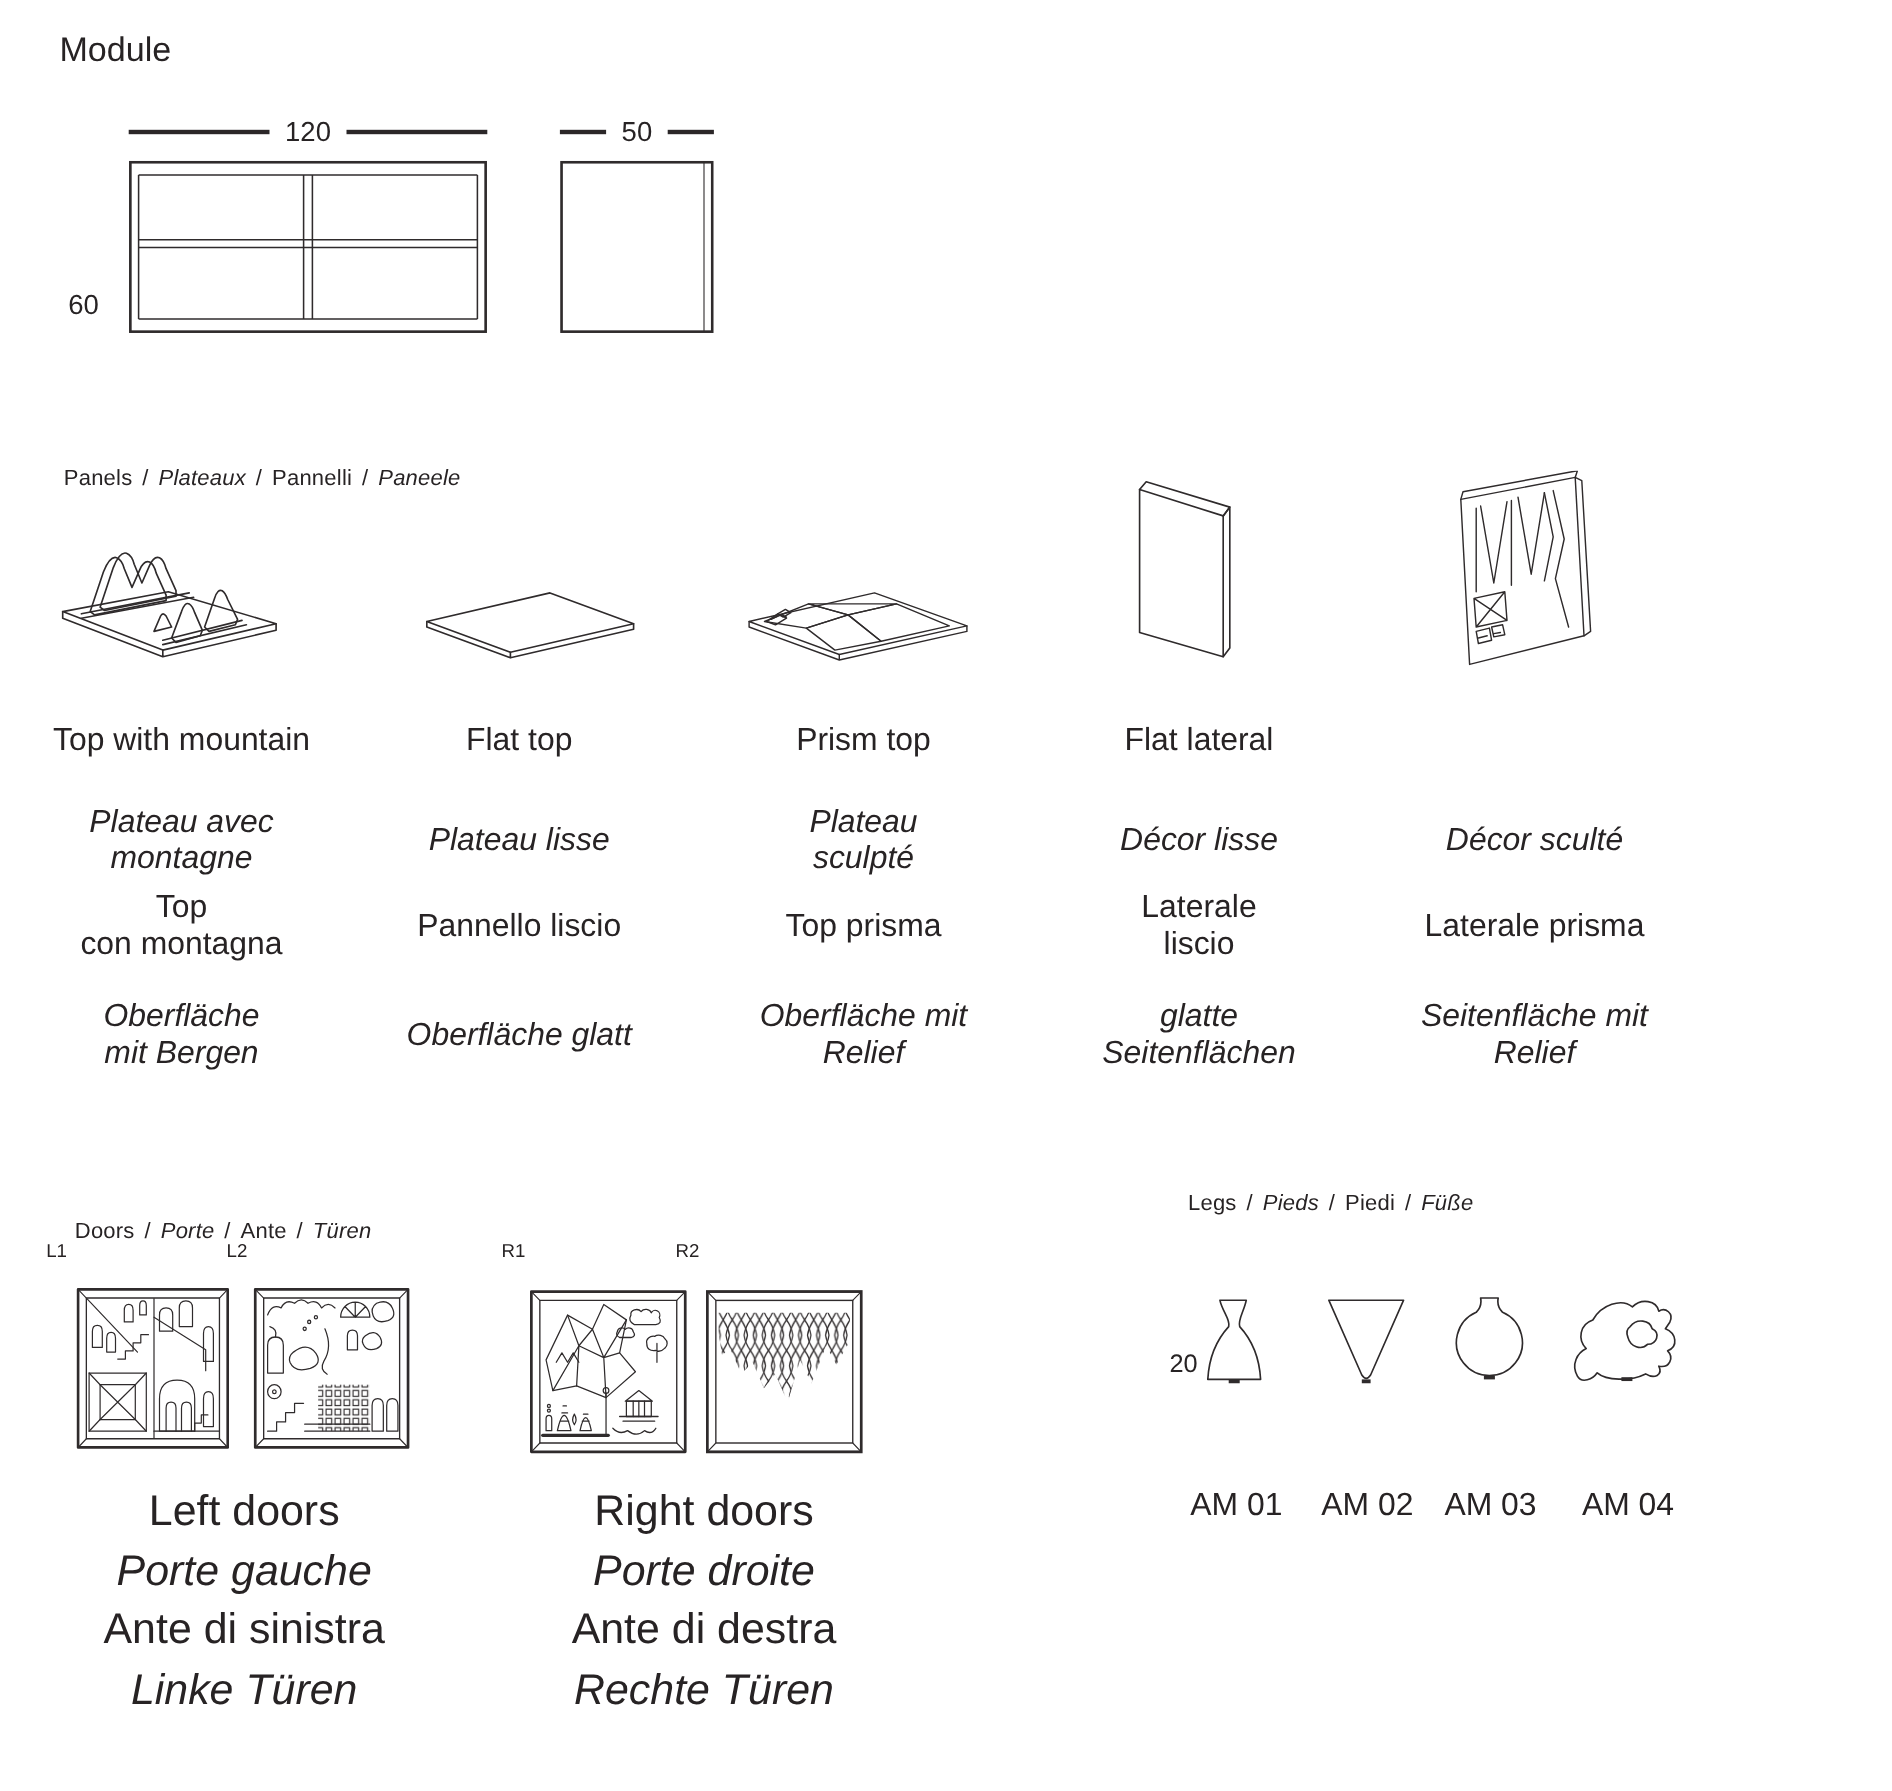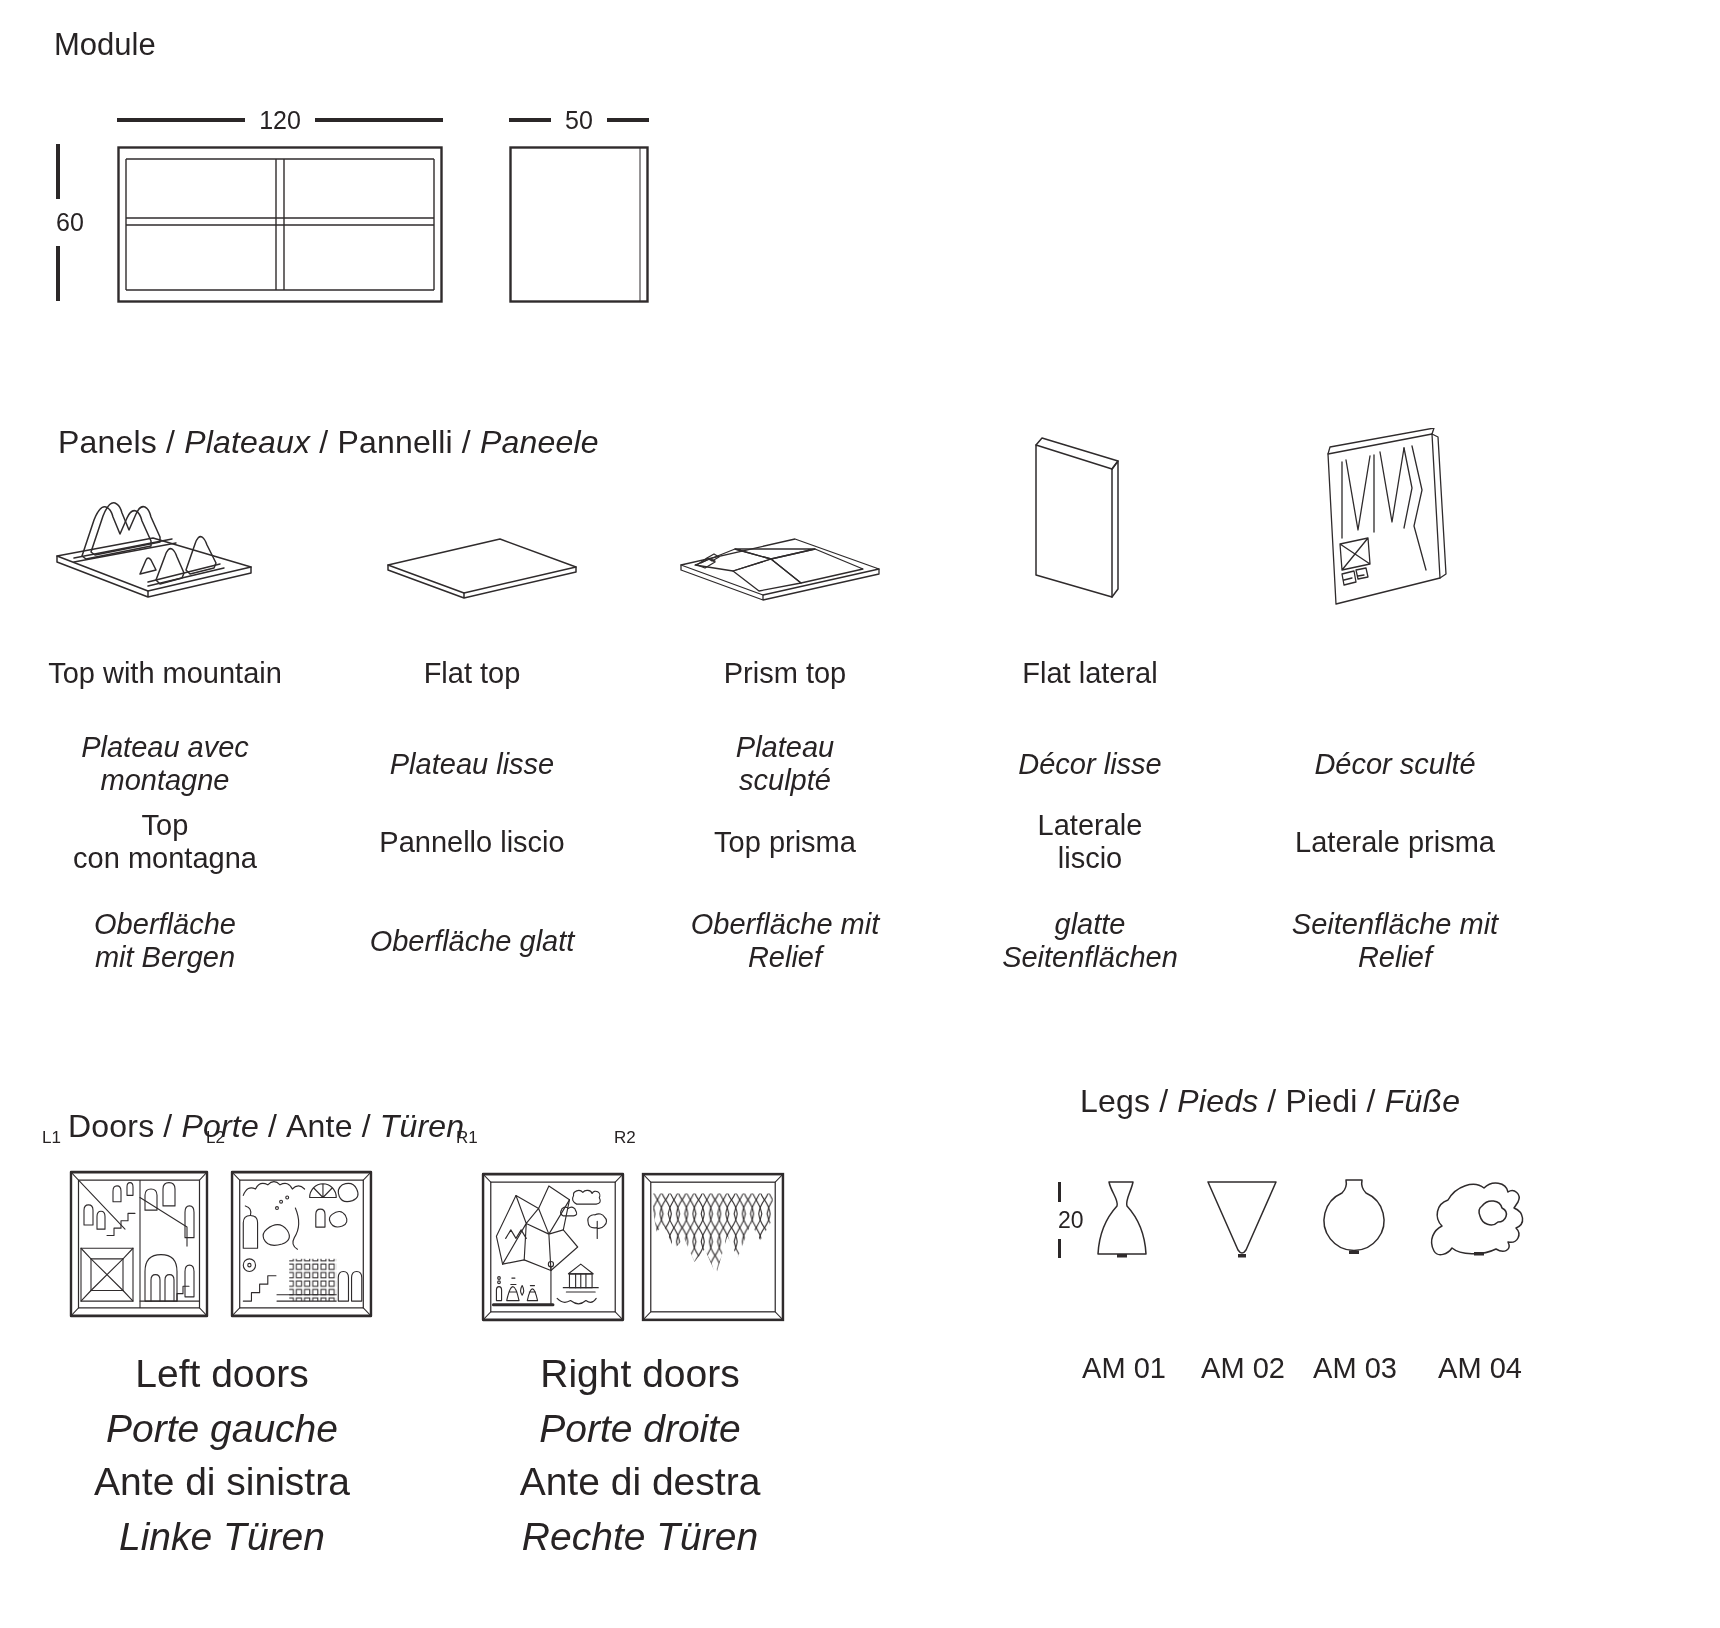--- a/index.html
+++ b/index.html
@@ -1,33 +1,33 @@
 <!DOCTYPE html>
 <html><head>
 <meta charset="utf-8">
 <style>
   html,body { margin:0; padding:0; background:#ffffff; }
   .page { position:relative; width:1720px; height:1628px; background:#fff;
           font-family:"Liberation Sans", sans-serif; color:#272324; overflow:hidden; }
   .abs { position:absolute; }
-  .heading { position:absolute; font-size:32px; white-space:nowrap; letter-spacing:.2px; }
+  .heading { position:absolute; font-size:20px; white-space:nowrap; letter-spacing:.2px; }
   .heading .it { font-style:italic; }
   .heading .sep { margin:0 9px; }
   .title { position:absolute; font-size:31px; }
   .plbl { position:absolute; width:300px; display:flex; align-items:center; justify-content:center;
           text-align:center; font-size:29px; line-height:33px; white-space:pre-line; }
   .clbl { position:absolute; width:300px; height:34px; display:flex; align-items:center; justify-content:center;
           text-align:center; font-size:39px; line-height:33px; }
   .italic { font-style:italic; }
   .tag { position:absolute; font-size:17px; }
   .amlbl { position:absolute; width:120px; text-align:center; font-size:29px; }
   .dimh { position:absolute; display:flex; align-items:center; }
   .dimh .ln { flex:1; height:4px; background:#2b2728; }
   .dimh .num { font-size:25px; line-height:1; margin:0 14px; }
-  .dimv { position:absolute; display:flex; flex-direction:column; align-items:flex-start; }
+  .dimv { position:absolute; display:flex; flex-direction:row; align-items:flex-end; }
   .dimv .ln { flex:1; width:4px; background:#2b2728; }
   .dimv .num { font-size:25px; line-height:1; margin:11px 0; }
   .dimv.small .ln { width:3px; }
   .dimv.small .num { font-size:23px; margin:7px 0; }
   svg { display:block; }
 </style>
 </head>
 <body>
 
 <div class="page">

